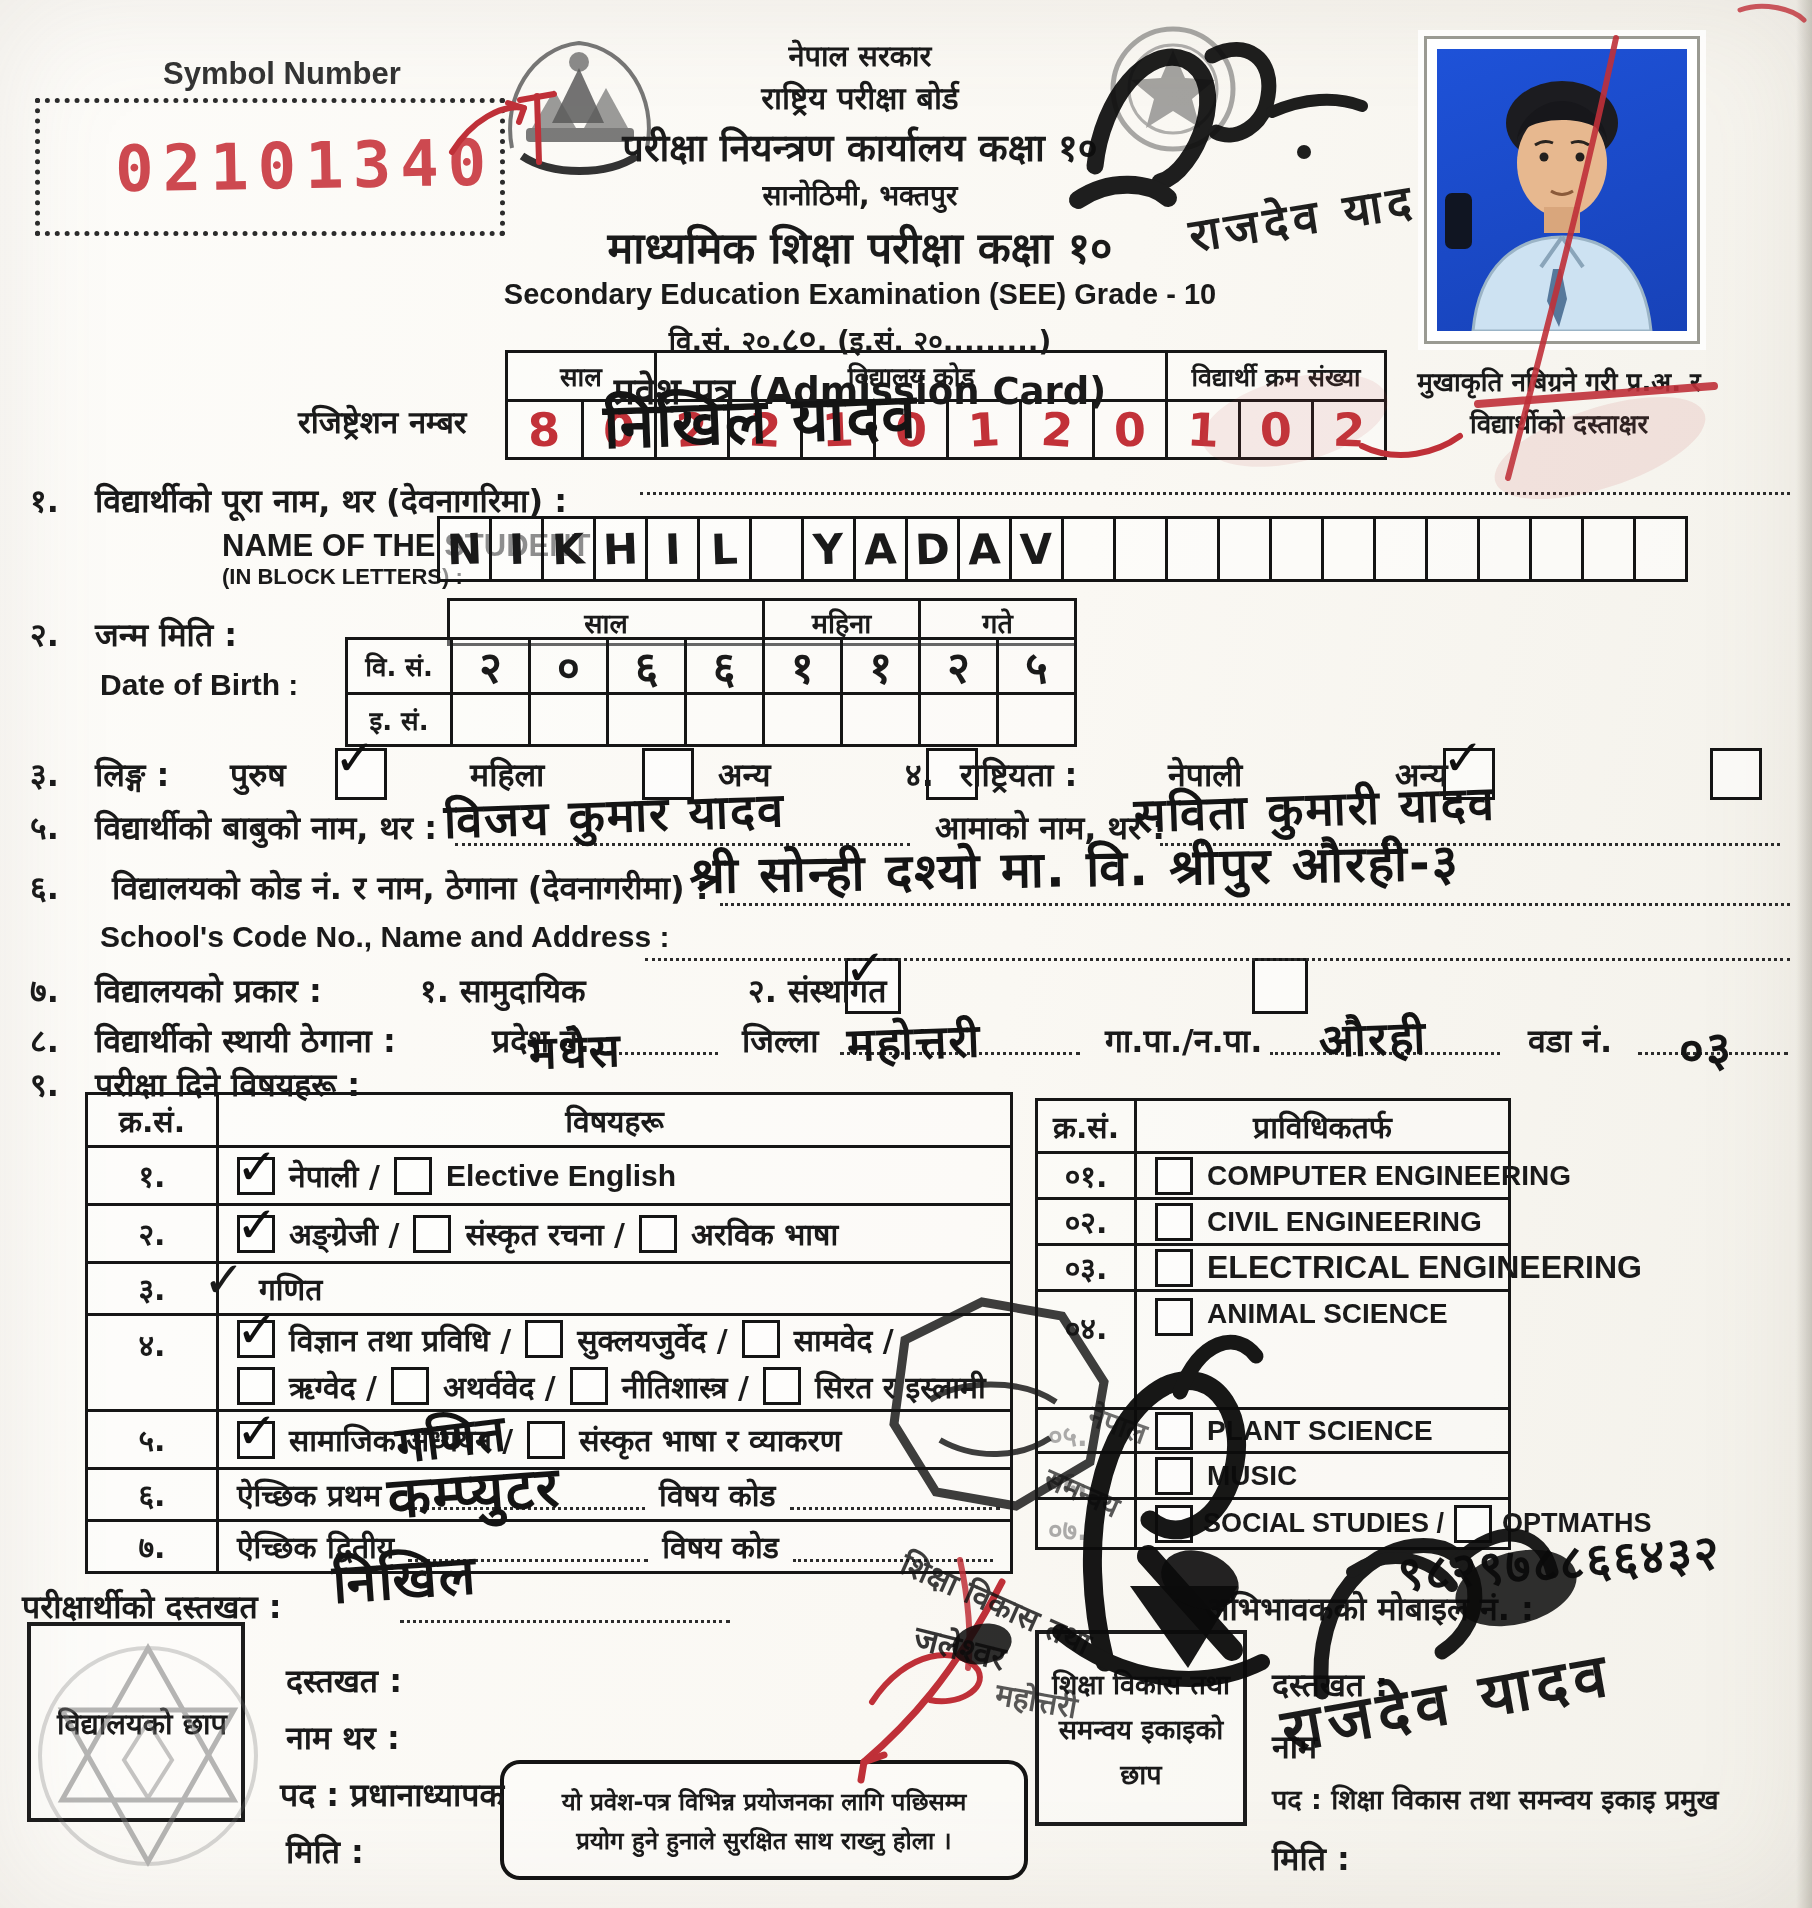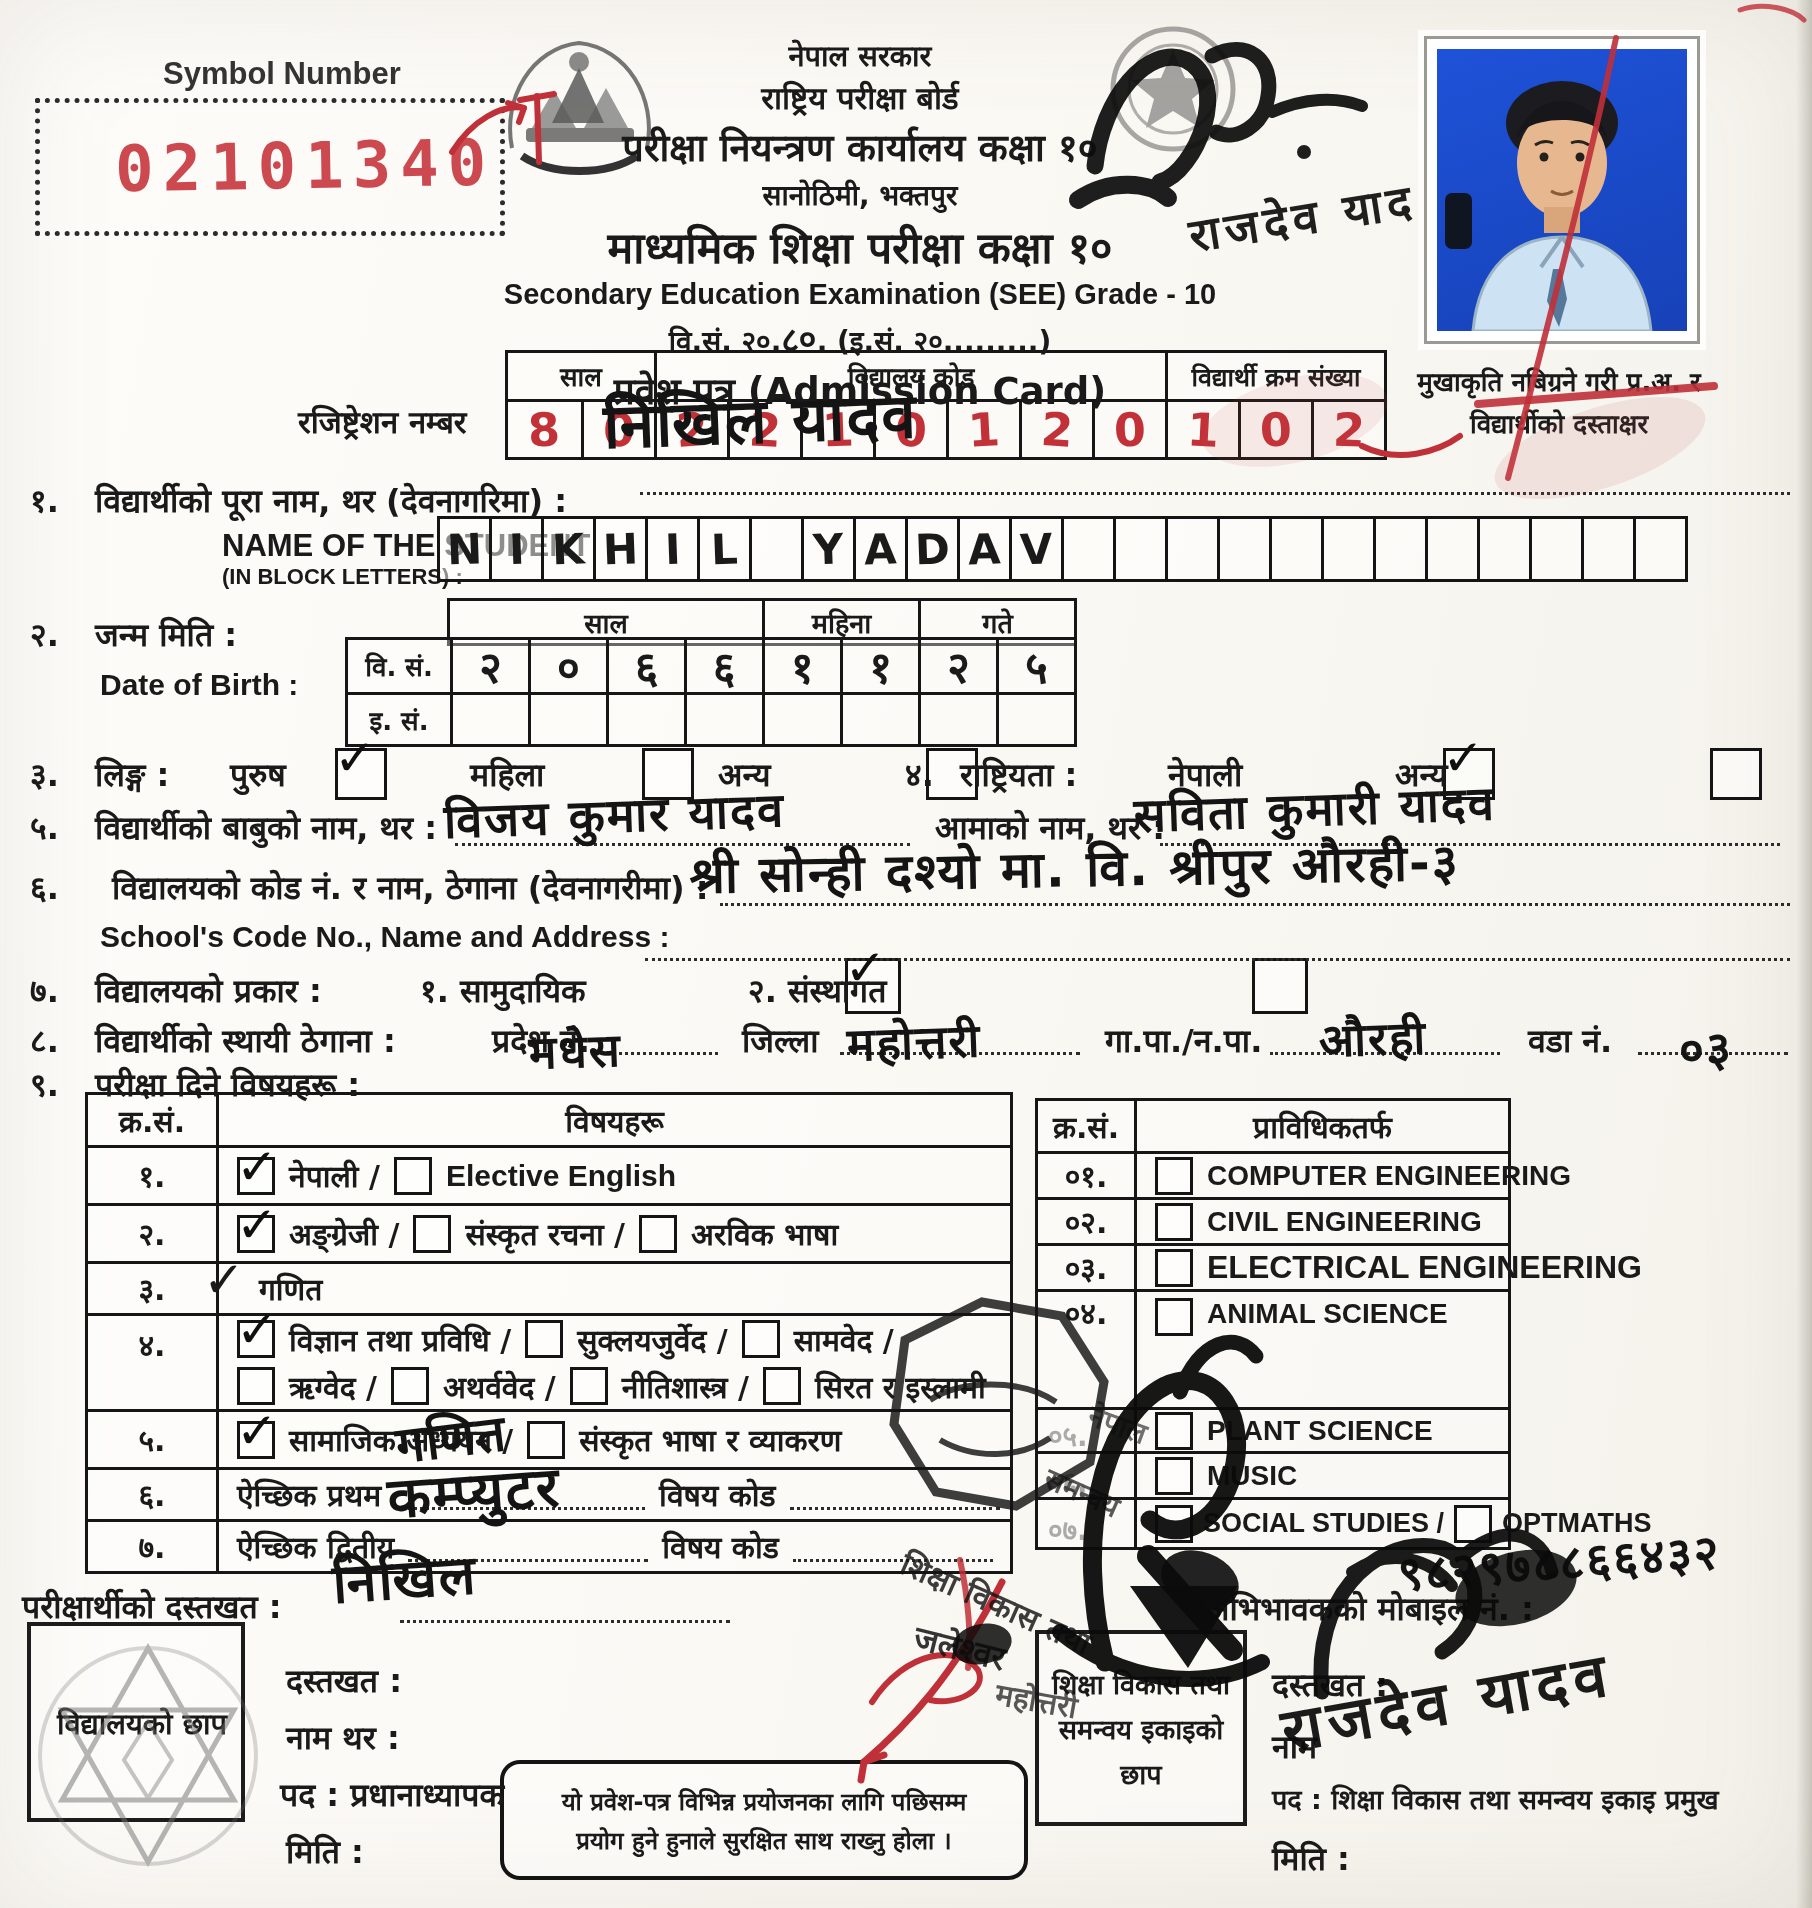--- a/index.html
+++ b/index.html
@@ -524,21 +524,21 @@
     <div class="trow" style="height:46px;">
       <div class="tcell" style="width:96px;">
           <span class="lbl">०३.</span>
         </div>
       <div class="tcell left" style="width:374px;">
         <span class="cb s"></span>
         <span class="lbl lat" style="font-weight:600;font-size:32px;">ELECTRICAL ENGINEERING</span>
       </div>
     </div>
     <div class="trow" style="height:118px;">
-      <div class="tcell" style="width:96px;align-items:flex-start;padding-top:0;">
+      <div class="tcell" style="width:96px;align-items:flex-start;padding-top:15px;">
           <span class="lbl">०४.</span>
         </div>
       <div class="tcell left" style="width:374px;align-items:flex-start;padding-top:6px;">
         <span class="cb s"></span>
         <span class="lbl lat" style="font-weight:600;font-size:28px;">ANIMAL SCIENCE</span>
       </div>
     </div>
     <div class="trow" style="height:44px;">
       <div class="tcell" style="width:96px;"></div>
       <div class="tcell left" style="width:374px;">

